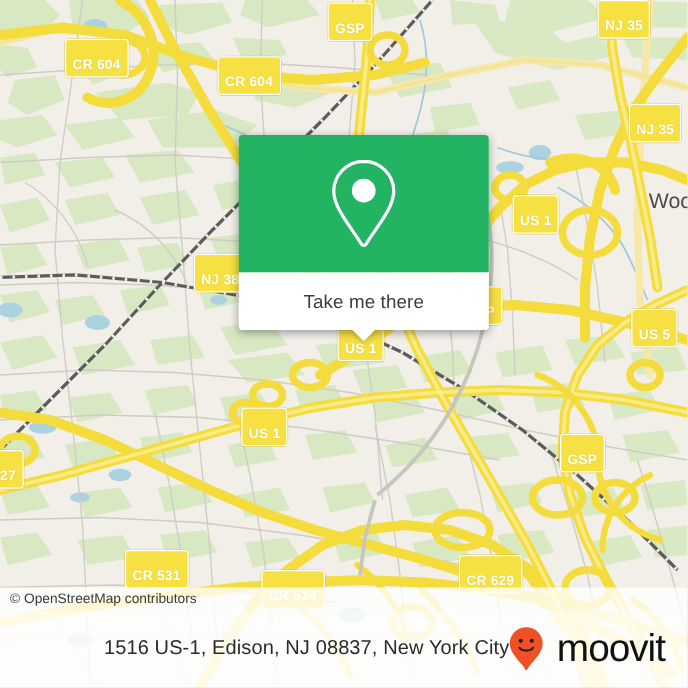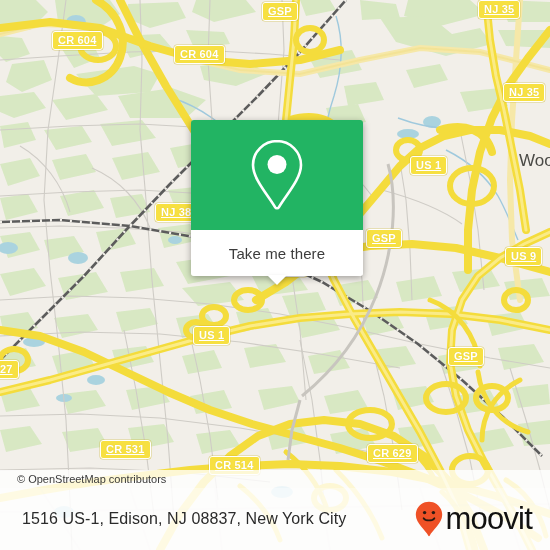--- a/index.html
+++ b/index.html
@@ -19,43 +19,42 @@
   .shield{
     position:absolute;
     background:#f7e041;
     border:1.5px solid #ffffff;
     border-radius:3px;
     color:#ffffff;
     font-size:11px;
     font-weight:bold;
     letter-spacing:.2px;
     line-height:13px;
-    padding:2px 5px 2px 5px;
+    padding:14px 5px 2px 5px;
     white-space:nowrap;
     text-shadow:0 0 1px rgba(180,160,0,.35);
     box-shadow:0 0 0 .5px rgba(200,180,40,.55);
-    text-decoration:underline;
   }
 
   
   .place{
     position:absolute;
     color:#4a4a46;
     font-size:17px;
     white-space:nowrap;
     text-shadow:
       -1.5px 0 #f2efe9, 1.5px 0 #f2efe9, 0 -1.5px #f2efe9, 0 1.5px #f2efe9,
       -1px -1px #f2efe9, 1px -1px #f2efe9, -1px 1px #f2efe9, 1px 1px #f2efe9;
   }
 
   
   #popup{
     position:absolute;
-    left:191px;top:120px;
-    width:172px;
+    left:191px;top:108px;
+    width:200px;
     border-radius:3px;
     box-shadow:0 2px 7px rgba(0,0,0,.35);
     overflow:visible;
     z-index:40;
   }
   #popup-head{
     height:110px;
     border-radius:3px 3px 0 0;
     display:flex;align-items:center;justify-content:center;
   }
@@ -83,40 +82,40 @@
 
   
   #attribution{
     position:absolute;left:0;top:470px;
     width:550px;height:18px;
     background:rgba(255,255,255,.78);
     display:flex;align-items:center;
     z-index:30;
   }
   #attribution-text{
-    font-size:11px;color:#3a3a3a;padding-left:17px;
+    font-size:11px;color:#3a3a3a;padding-left:8px;
   }
 
   
   #bottombar{
     position:absolute;left:0;top:488px;
     width:550px;height:62px;
     background:rgba(255,255,255,.86);
-    display:flex;align-items:center;justify-content:space-between;
+    display:flex;align-items:center;justify-content:flex-end;
     z-index:35;
   }
   #address{
     font-size:16px;color:#2b2b2b;
     padding-left:22px;letter-spacing:.1px;
     white-space:nowrap;
   }
   #brand{display:flex;align-items:center;padding-right:18px;}
   #brand-word{
     font-size:31px;color:#111111;letter-spacing:-0.8px;
-    margin-left:2px;font-weight:500;
+    margin-left:10px;font-weight:500;
   }
 </style>
 </head>
 <body>
 
 <div id="root">
 
   <div id="map">
     <svg viewBox="0 0 550 550" xmlns="http://www.w3.org/2000/svg">
       <defs>
@@ -370,21 +369,21 @@
     </svg>
 
     <div class="shield" style="left:262px;top:2px;">GSP</div>
     <div class="shield" style="left:478px;top:0px;">NJ 35</div>
     <div class="shield" style="left:52px;top:31px;">CR 604</div>
     <div class="shield" style="left:174px;top:45px;">CR 604</div>
     <div class="shield" style="left:503px;top:83px;">NJ 35</div>
     <div class="shield" style="left:410px;top:156px;">US 1</div>
     <div class="shield" style="left:155px;top:203px;">NJ 38</div>
     <div class="shield" style="left:366px;top:229px;">GSP</div>
-    <div class="shield" style="left:505px;top:247px;">US 9</div>
+    <div class="shield" style="left:505px;top:247px;">US 5</div>
     <div class="shield" style="left:270px;top:258px;">US 1</div>
     <div class="shield" style="left:193px;top:326px;">US 1</div>
     <div class="shield" style="left:448px;top:347px;">GSP</div>
     <div class="shield" style="left:-6px;top:360px;">27</div>
     <div class="shield" style="left:100px;top:393px;margin-top:47px;">CR 531</div>
     <div class="shield" style="left:209px;top:456px;">CR 514</div>
     <div class="shield" style="left:367px;top:444px;">CR 629</div>
 
     <div class="place" style="left:519px;top:151px;">Wood</div>
   </div>

